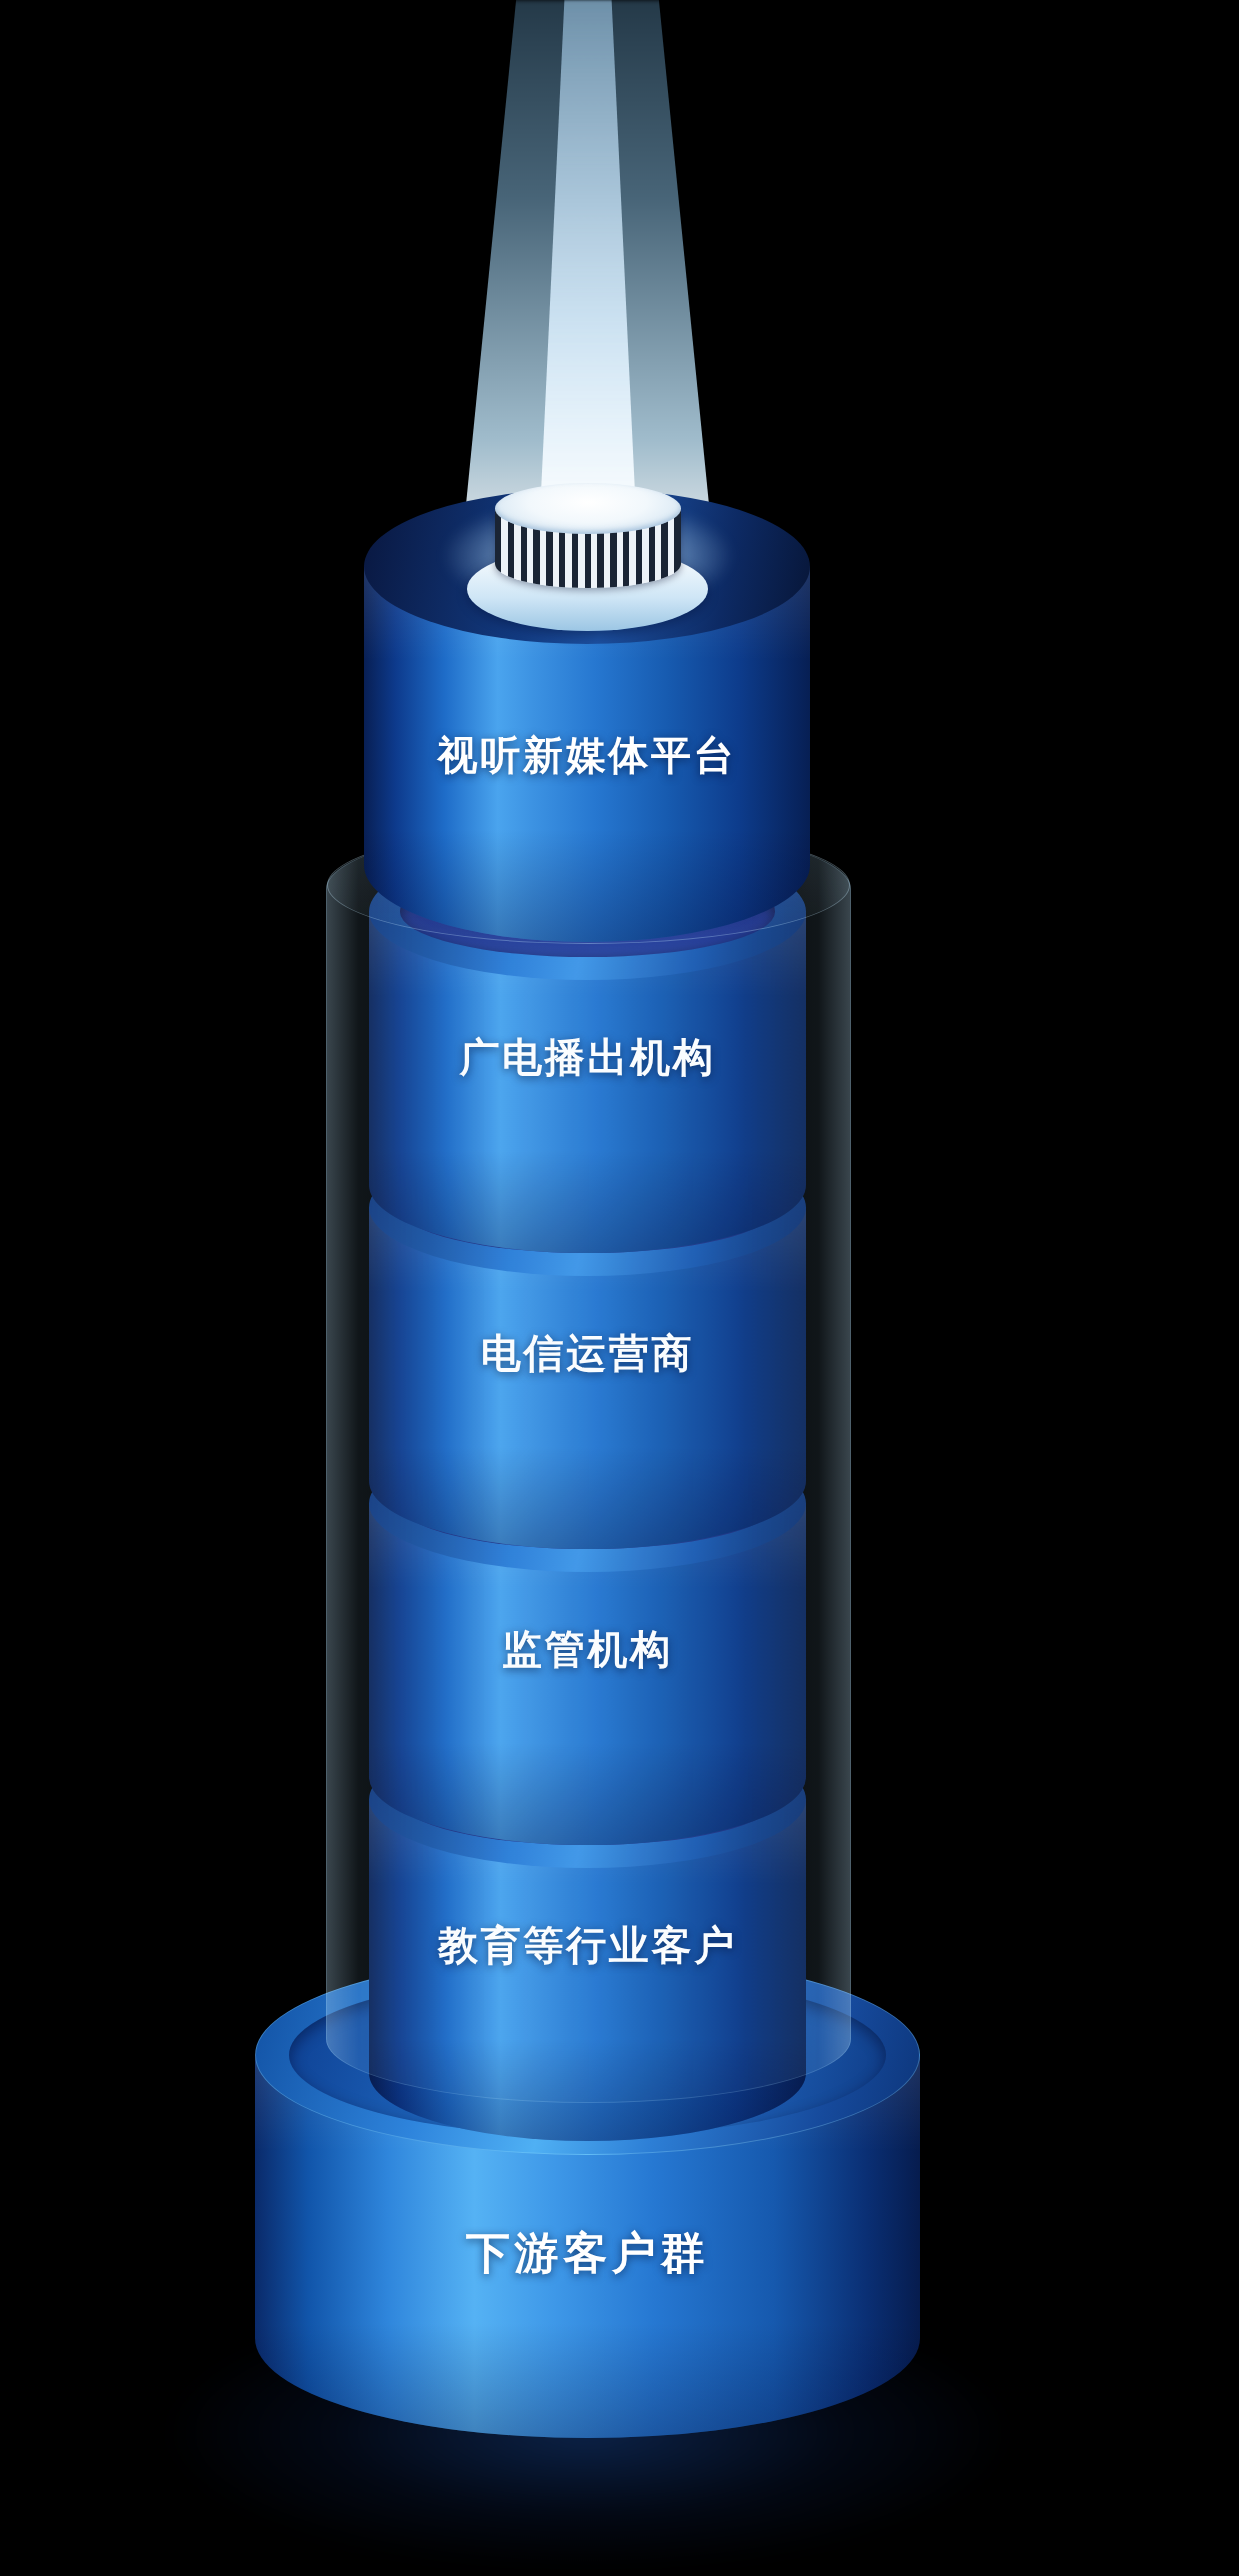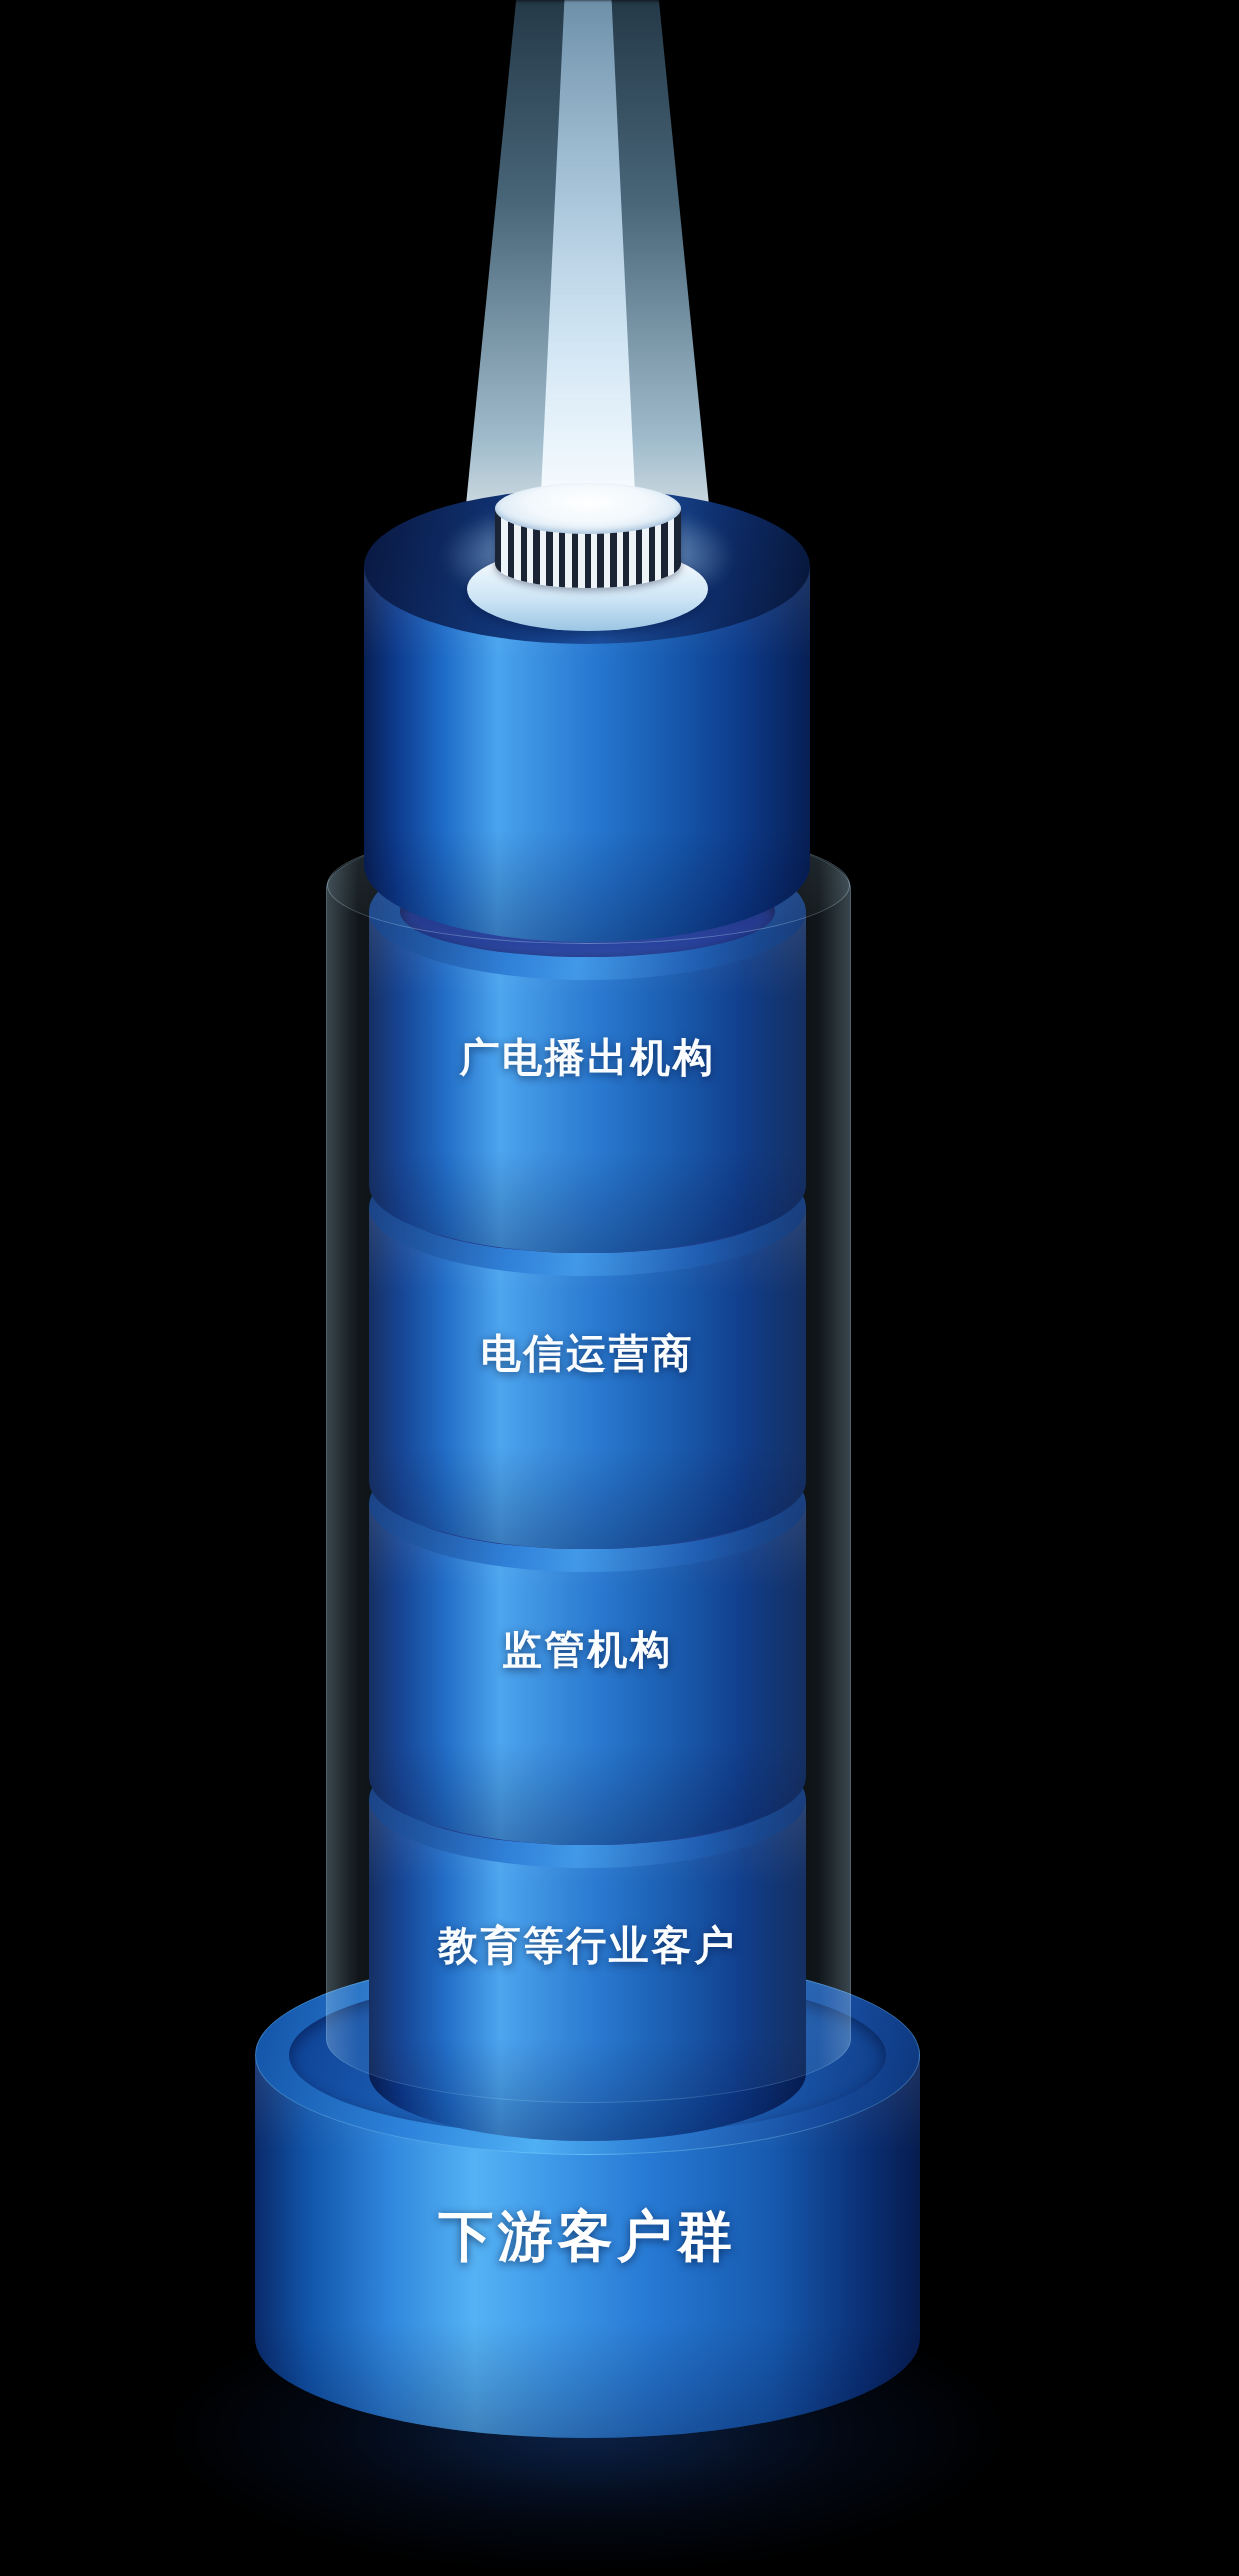--- a/index.html
+++ b/index.html
@@ -60,21 +60,21 @@
     border:1.8px solid rgba(150,225,255,0.30); box-sizing:border-box;
     background: linear-gradient(105deg, #1150a2 0%, #2e84dc 28%, #4fb0f4 46%,
       #2d7fd6 62%, #164a9c 85%, #0c3478 100%); }
   .base .top .inner { left:5%; right:5%; top:9%; bottom:9%;
     background: linear-gradient(105deg, #0d3f92 0%, #2472ca 40%, #3e97e6 55%, #1b58ac 80%, #0e3a84 100%);
     box-shadow: inset 0 5.5px 14.6px rgba(0,5,35,0.45); }
   .base .side { top:100px; height:383px; border-radius:0 0 50% 50% / 0 0 100px 100px;
     background: linear-gradient(90deg,
       #0a2a6a 0%, #1155aa 8%, #2f86dc 20%, #55b2f4 33%, #3e98e8 45%,
       #2678d2 60%, #1659ae 78%, #0a2f74 92%, #061c4e 100%); }
-  .base .label { top:245px; font-size:55px; letter-spacing:4.6px; }
+  .base .label { top:269px; font-size:44px; letter-spacing:4.6px; }
 
   
   .tube {
     position:absolute; left:326px; top:825px; width:523px; height:1276px; z-index:43;
     border-radius:262px / 64px; pointer-events:none;
     border:0.9px solid rgba(180,225,255,0.18);
     background: linear-gradient(90deg,
       rgba(190,230,255,0.30) 0%, rgba(160,215,250,0.10) 6%,
       rgba(140,200,245,0.05) 20%, rgba(140,200,245,0.04) 80%,
       rgba(160,215,250,0.10) 94%, rgba(190,230,255,0.30) 100%);
@@ -185,20 +185,21 @@
     </div>
     <div class="side"></div>
     <div class="label">广电播出机构</div>
   </div>
 
   <div class="tube"></div>
 
   <div class="cyl c1">
     <div class="top"></div>
     <div class="side"></div>
+    <div class="label">视听新媒体平台</div>
   </div>
 
   <div class="cap-glow"></div>
   <div class="cap-ring"></div>
   <div class="cap-side"></div>
   <div class="cap-top"></div>
 
 </div>
 
 

